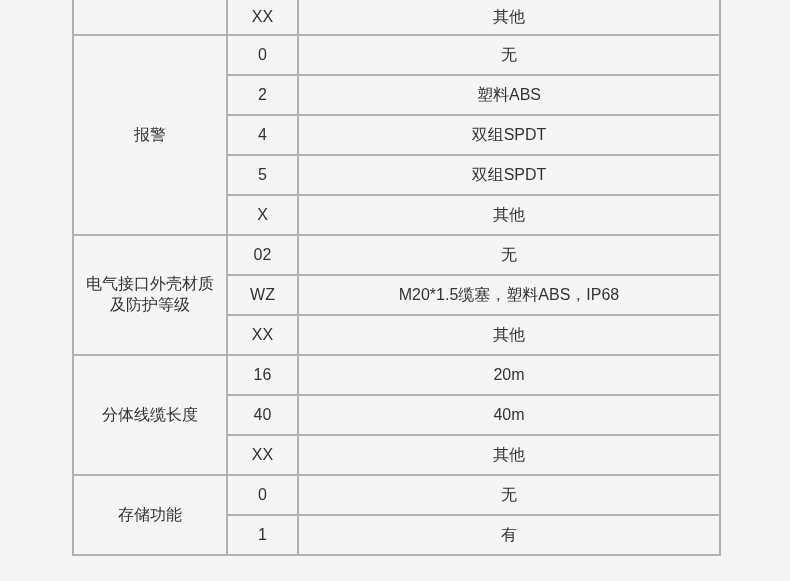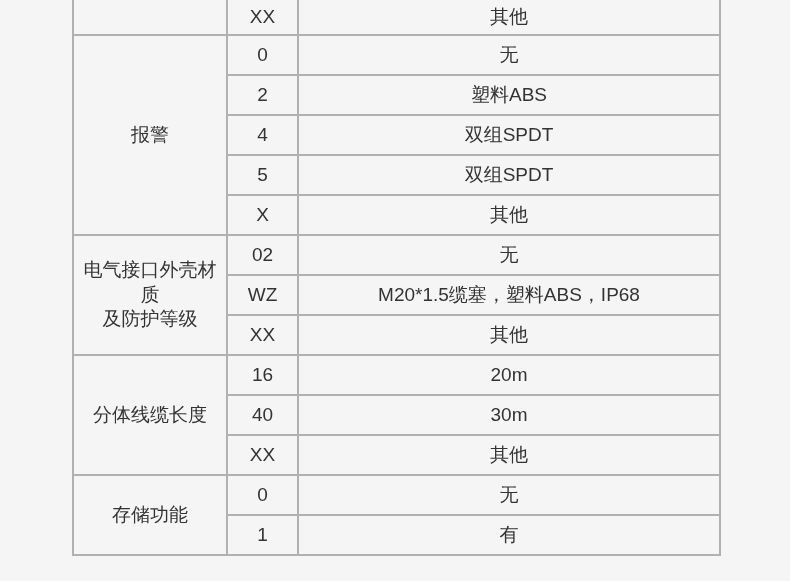--- a/index.html
+++ b/index.html
@@ -24,21 +24,21 @@
     left: 72px;
     top: 0;
     border-collapse: collapse;
     table-layout: fixed;
   }
   table.spec td {
     border: 2px solid #b1b1b1;
     background: #f5f5f5;
     text-align: center;
     vertical-align: middle;
-    font-size: 19px;
+    font-size: 16px;
     color: #333333;
     padding: 0 4px;
     overflow: hidden;
   }
   
   tr.first-row td {
     border-top: none;
   }
   tr.spec-row {
     height: 40px;
@@ -105,21 +105,21 @@
           <td>XX</td>
           <td>其他</td>
         </tr>
         <tr class="spec-row">
           <td class="cat" rowspan="3">分体线缆长度</td>
           <td>16</td>
           <td>20m</td>
         </tr>
         <tr class="spec-row">
           <td>40</td>
-          <td>30m</td>
+          <td>40m</td>
         </tr>
         <tr class="spec-row">
           <td>XX</td>
           <td>其他</td>
         </tr>
         <tr class="spec-row">
           <td class="cat" rowspan="2">存储功能</td>
           <td>0</td>
           <td>无</td>
         </tr>

